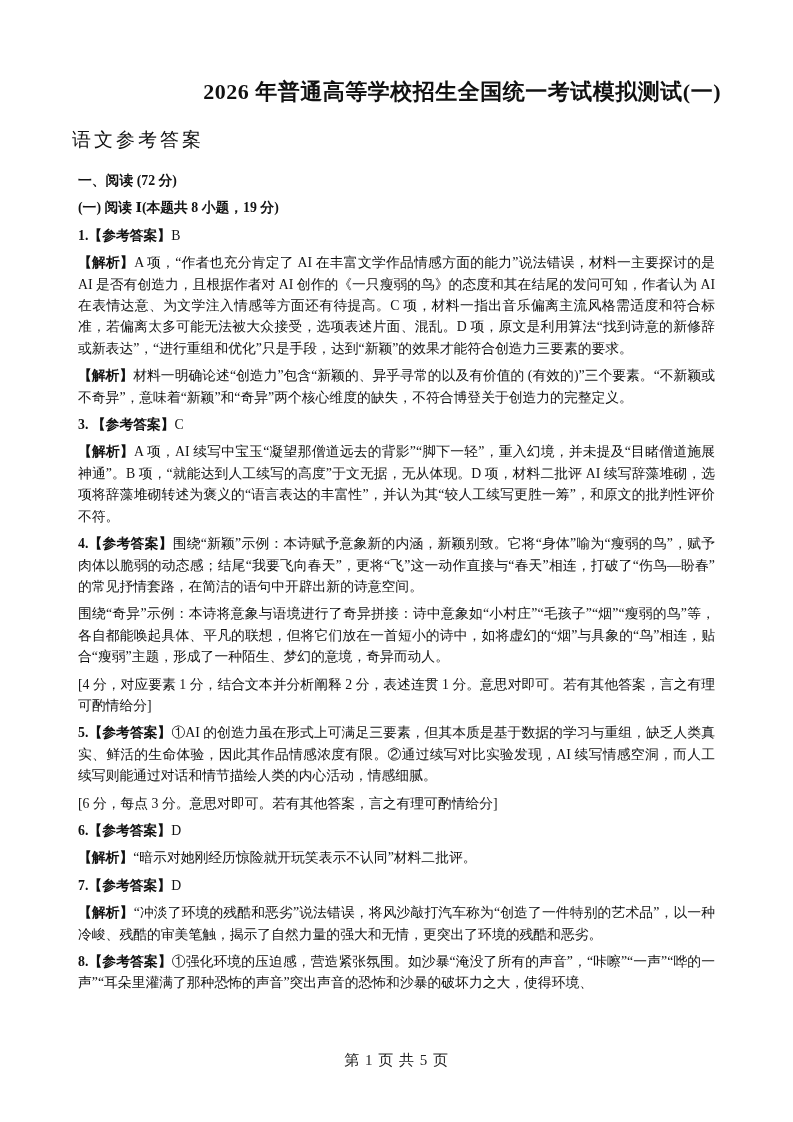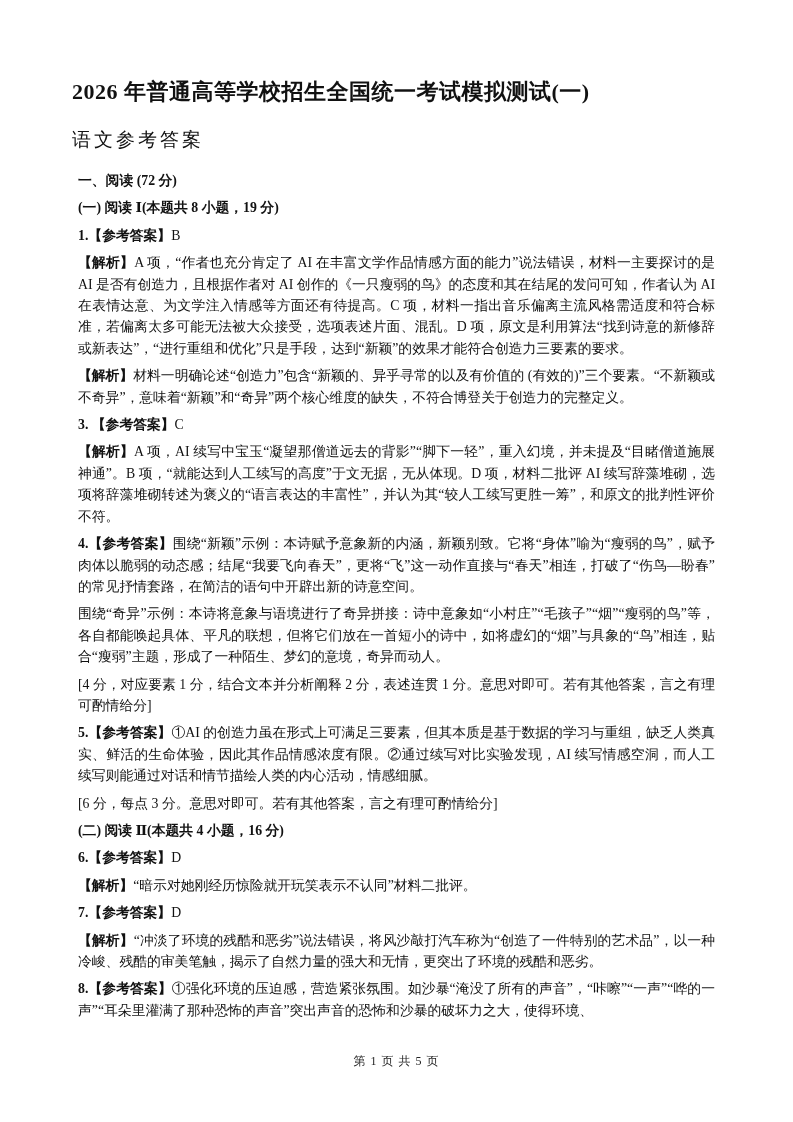--- a/index.html
+++ b/index.html
@@ -19,21 +19,21 @@
     height: 1122px;
     padding: 78px 72px 0 72px;
     overflow: hidden;
     background: #ffffff;
   }
   .title {
     margin: 0 0 22px 0;
     font-size: 22px;
     line-height: 27px;
     font-weight: bold;
-    text-align: left;
+    text-align: right;
     letter-spacing: 0.5px;
   }
   .subtitle {
     margin: 0 0 18px 0;
     font-size: 19px;
     line-height: 25px;
     font-weight: normal;
     text-align: left;
     letter-spacing: 3px;
   }
@@ -49,21 +49,21 @@
   .para.analysis { margin-top: 2px; }
   .para.plain { margin-top: 5px; }
   .para.note { margin-top: 5px; }
   .bold { font-weight: bold; }
   .footer {
     position: absolute;
     left: 0;
     right: 0;
     bottom: 52px;
     text-align: center;
-    font-size: 12px;
+    font-size: 15px;
     color: #222222;
     letter-spacing: 1px;
   }
 </style>
 </head>
 <body>
 
 <div class="page">
   <h1 class="title">2026 年普通高等学校招生全国统一考试模拟测试(一)</h1>
   <h2 class="subtitle">语文参考答案</h2>
@@ -74,21 +74,20 @@
       <p class="para answer"><span class="bold">1.</span><span class="bold">【参考答案】</span><span>B</span></p>
       <p class="para analysis"><span class="bold">【解析】</span><span>A 项，“作者也充分肯定了 AI 在丰富文学作品情感方面的能力”说法错误，材料一主要探讨的是 AI 是否有创造力，且根据作者对 AI 创作的《一只瘦弱的鸟》的态度和其在结尾的发问可知，作者认为 AI 在表情达意、为文学注入情感等方面还有待提高。C 项，材料一指出音乐偏离主流风格需适度和符合标准，若偏离太多可能无法被大众接受，选项表述片面、混乱。D 项，原文是利用算法“找到诗意的新修辞或新表达”，“进行重组和优化”只是手段，达到“新颖”的效果才能符合创造力三要素的要求。</span></p>
       <p class="para analysis"><span class="bold">【解析】</span><span>材料一明确论述“创造力”包含“新颖的、异乎寻常的以及有价值的 (有效的)”三个要素。“不新颖或不奇异”，意味着“新颖”和“奇异”两个核心维度的缺失，不符合博登关于创造力的完整定义。</span></p>
       <p class="para answer"><span class="bold">3. </span><span class="bold">【参考答案】</span><span>C</span></p>
       <p class="para analysis"><span class="bold">【解析】</span><span>A 项，AI 续写中宝玉“凝望那僧道远去的背影”“脚下一轻”，重入幻境，并未提及“目睹僧道施展神通”。B 项，“就能达到人工续写的高度”于文无据，无从体现。D 项，材料二批评 AI 续写辞藻堆砌，选项将辞藻堆砌转述为褒义的“语言表达的丰富性”，并认为其“较人工续写更胜一筹”，和原文的批判性评价不符。</span></p>
       <p class="para answer"><span class="bold">4.</span><span class="bold">【参考答案】</span><span>围绕“新颖”示例：本诗赋予意象新的内涵，新颖别致。它将“身体”喻为“瘦弱的鸟”，赋予肉体以脆弱的动态感；结尾“我要飞向春天”，更将“飞”这一动作直接与“春天”相连，打破了“伤鸟—盼春”的常见抒情套路，在简洁的语句中开辟出新的诗意空间。</span></p>
       <p class="para plain"><span>围绕“奇异”示例：本诗将意象与语境进行了奇异拼接：诗中意象如“小村庄”“毛孩子”“烟”“瘦弱的鸟”等，各自都能唤起具体、平凡的联想，但将它们放在一首短小的诗中，如将虚幻的“烟”与具象的“鸟”相连，贴合“瘦弱”主题，形成了一种陌生、梦幻的意境，奇异而动人。</span></p>
       <p class="para note"><span>[4 分，对应要素 1 分，结合文本并分析阐释 2 分，表述连贯 1 分。意思对即可。若有其他答案，言之有理可酌情给分]</span></p>
       <p class="para answer"><span class="bold">5.</span><span class="bold">【参考答案】</span><span>①AI 的创造力虽在形式上可满足三要素，但其本质是基于数据的学习与重组，缺乏人类真实、鲜活的生命体验，因此其作品情感浓度有限。②通过续写对比实验发现，AI 续写情感空洞，而人工续写则能通过对话和情节描绘人类的内心活动，情感细腻。</span></p>
       <p class="para note"><span>[6 分，每点 3 分。意思对即可。若有其他答案，言之有理可酌情给分]</span></p>
-      <p class="para heading"><span>(二) 阅读 Ⅱ(本题共 4 小题，16 分)</span></p>
       <p class="para answer"><span class="bold">6.</span><span class="bold">【参考答案】</span><span>D</span></p>
       <p class="para analysis"><span class="bold">【解析】</span><span>“暗示对她刚经历惊险就开玩笑表示不认同”材料二批评。</span></p>
       <p class="para answer"><span class="bold">7.</span><span class="bold">【参考答案】</span><span>D</span></p>
       <p class="para analysis"><span class="bold">【解析】</span><span>“冲淡了环境的残酷和恶劣”说法错误，将风沙敲打汽车称为“创造了一件特别的艺术品”，以一种冷峻、残酷的审美笔触，揭示了自然力量的强大和无情，更突出了环境的残酷和恶劣。</span></p>
       <p class="para answer"><span class="bold">8.</span><span class="bold">【参考答案】</span><span>①强化环境的压迫感，营造紧张氛围。如沙暴“淹没了所有的声音”，“咔嚓”“一声”“哗的一声”“耳朵里灌满了那种恐怖的声音”突出声音的恐怖和沙暴的破坏力之大，使得环境、</span></p>
     </div>
 
   <div class="footer">
     <span>第 1 页 共 5 页</span>
   </div>

